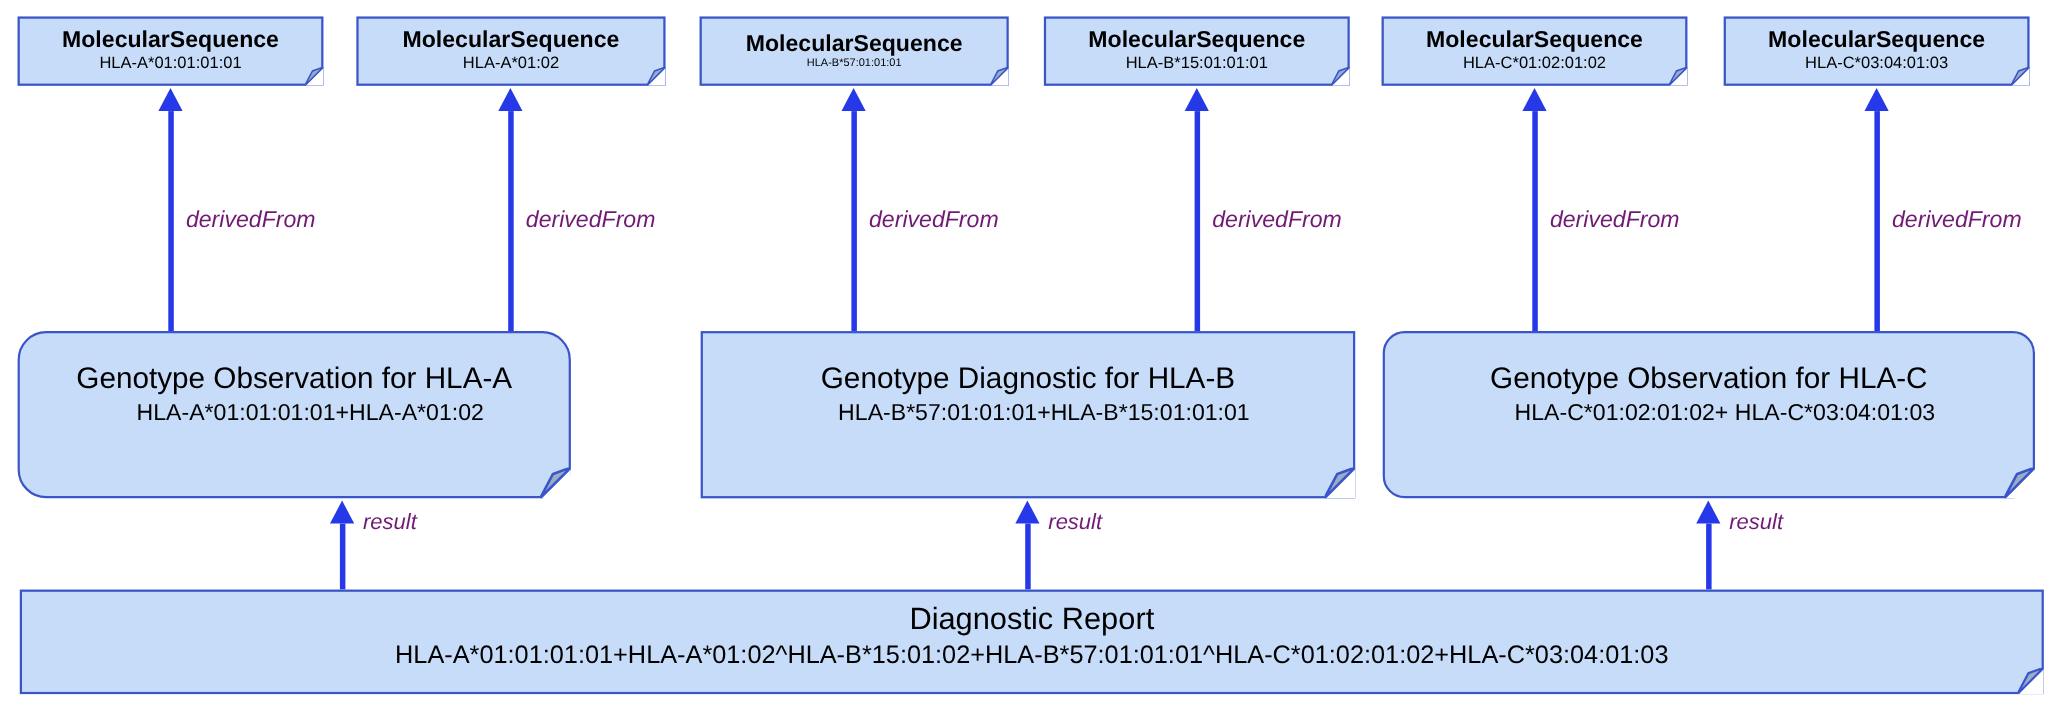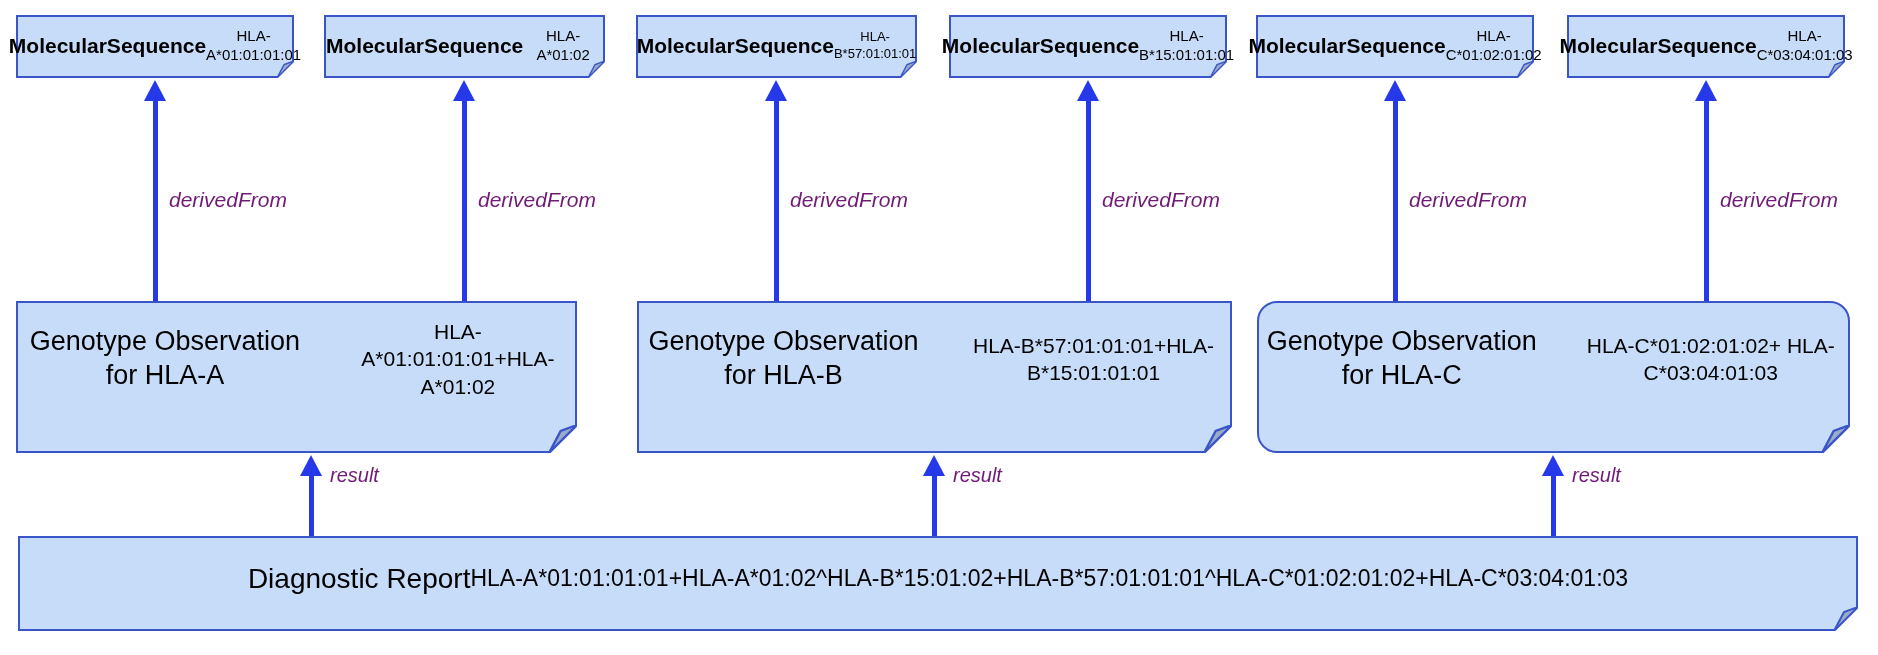--- a/index.html
+++ b/index.html
@@ -13,38 +13,38 @@
     overflow: hidden;
   }
 
   
   .note {
     position: absolute;
     background: var(--box-fill, #C7DCF8);
     border: 2px solid var(--box-border, #3A55C8);
     box-sizing: border-box;
     display: flex;
-    flex-direction: row;
+    flex-direction: column;
     align-items: center;
     justify-content: center;
     text-align: center;
   }
   .note .fold {
     position: absolute;
     right: -2px;
     bottom: -2px;
     display: block;
   }
   .fold .cut  { fill: #ffffff; }
   .fold .flap { fill: var(--fold-fill, #9AABC8); stroke: var(--box-border, #3A55C8); stroke-width: 2; stroke-linejoin: miter; }
 
   .mol-note { top: 15px; height: 63px; padding-bottom: 2px; }
   .mol-note .title { font-size: 21px; font-weight: bold; line-height: 1.2; }
   .mol-note .sub   { font-size: 15px; line-height: 1.25; }
-  .mol-note .sub-small { font-size: 13px; }
+  .mol-note .sub-small { font-size: 10px; }
 
   .gen-note { top: 301px; height: 152px; padding-bottom: 36px; }
   .gen-note .title { font-size: 27px; line-height: 1.25; }
   .gen-note .sub   { font-size: 21px; line-height: 1.3; margin-left: 29px; }
 
   .diag-note { left: 18px; top: 536px; width: 1840px; height: 95px; padding-bottom: 10px; }
   .diag-note .title { font-size: 28px; line-height: 1.2; }
   .diag-note .sub   { font-size: 23px; line-height: 1.35; }
 
   
@@ -158,30 +158,30 @@
       <div class="shaft"></div>
     </div>
 
   <div class="edge-label df-label" style="left:169px;">derivedFrom</div>
   <div class="edge-label df-label" style="left:478px;">derivedFrom</div>
   <div class="edge-label df-label" style="left:790px;">derivedFrom</div>
   <div class="edge-label df-label" style="left:1102px;">derivedFrom</div>
   <div class="edge-label df-label" style="left:1409px;">derivedFrom</div>
   <div class="edge-label df-label" style="left:1720px;">derivedFrom</div>
 
-  <div class="note gen-note" style="left:16px;   width:561px;">
+  <div class="note gen-note" style="left:16px;   width:503px;border-radius:26px;">
     <div class="title">Genotype Observation for HLA-A</div>
     <div class="sub">HLA-A*01:01:01:01+HLA-A*01:02</div>
     <svg class="fold" width="28" height="28" viewBox="0 0 24 24" preserveAspectRatio="none">
         <polygon class="cut" points="0,24 24,0 24,24"></polygon>
         <polygon class="flap" points="0,24 24,0 10,5"></polygon>
       </svg>
   </div>
   <div class="note gen-note" style="left:637px;  width:595px;">
-    <div class="title">Genotype Observation for HLA-B</div>
+    <div class="title">Genotype Diagnostic for HLA-B</div>
     <div class="sub">HLA-B*57:01:01:01+HLA-B*15:01:01:01</div>
     <svg class="fold" width="28" height="28" viewBox="0 0 24 24" preserveAspectRatio="none">
         <polygon class="cut" points="0,24 24,0 24,24"></polygon>
         <polygon class="flap" points="0,24 24,0 10,5"></polygon>
       </svg>
   </div>
   <div class="note gen-note" style="left:1257px; width:593px;border-radius:20px;">
     <div class="title">Genotype Observation for HLA-C</div>
     <div class="sub">HLA-C*01:02:01:02+ HLA-C*03:04:01:03</div>
     <svg class="fold" width="28" height="28" viewBox="0 0 24 24" preserveAspectRatio="none">

